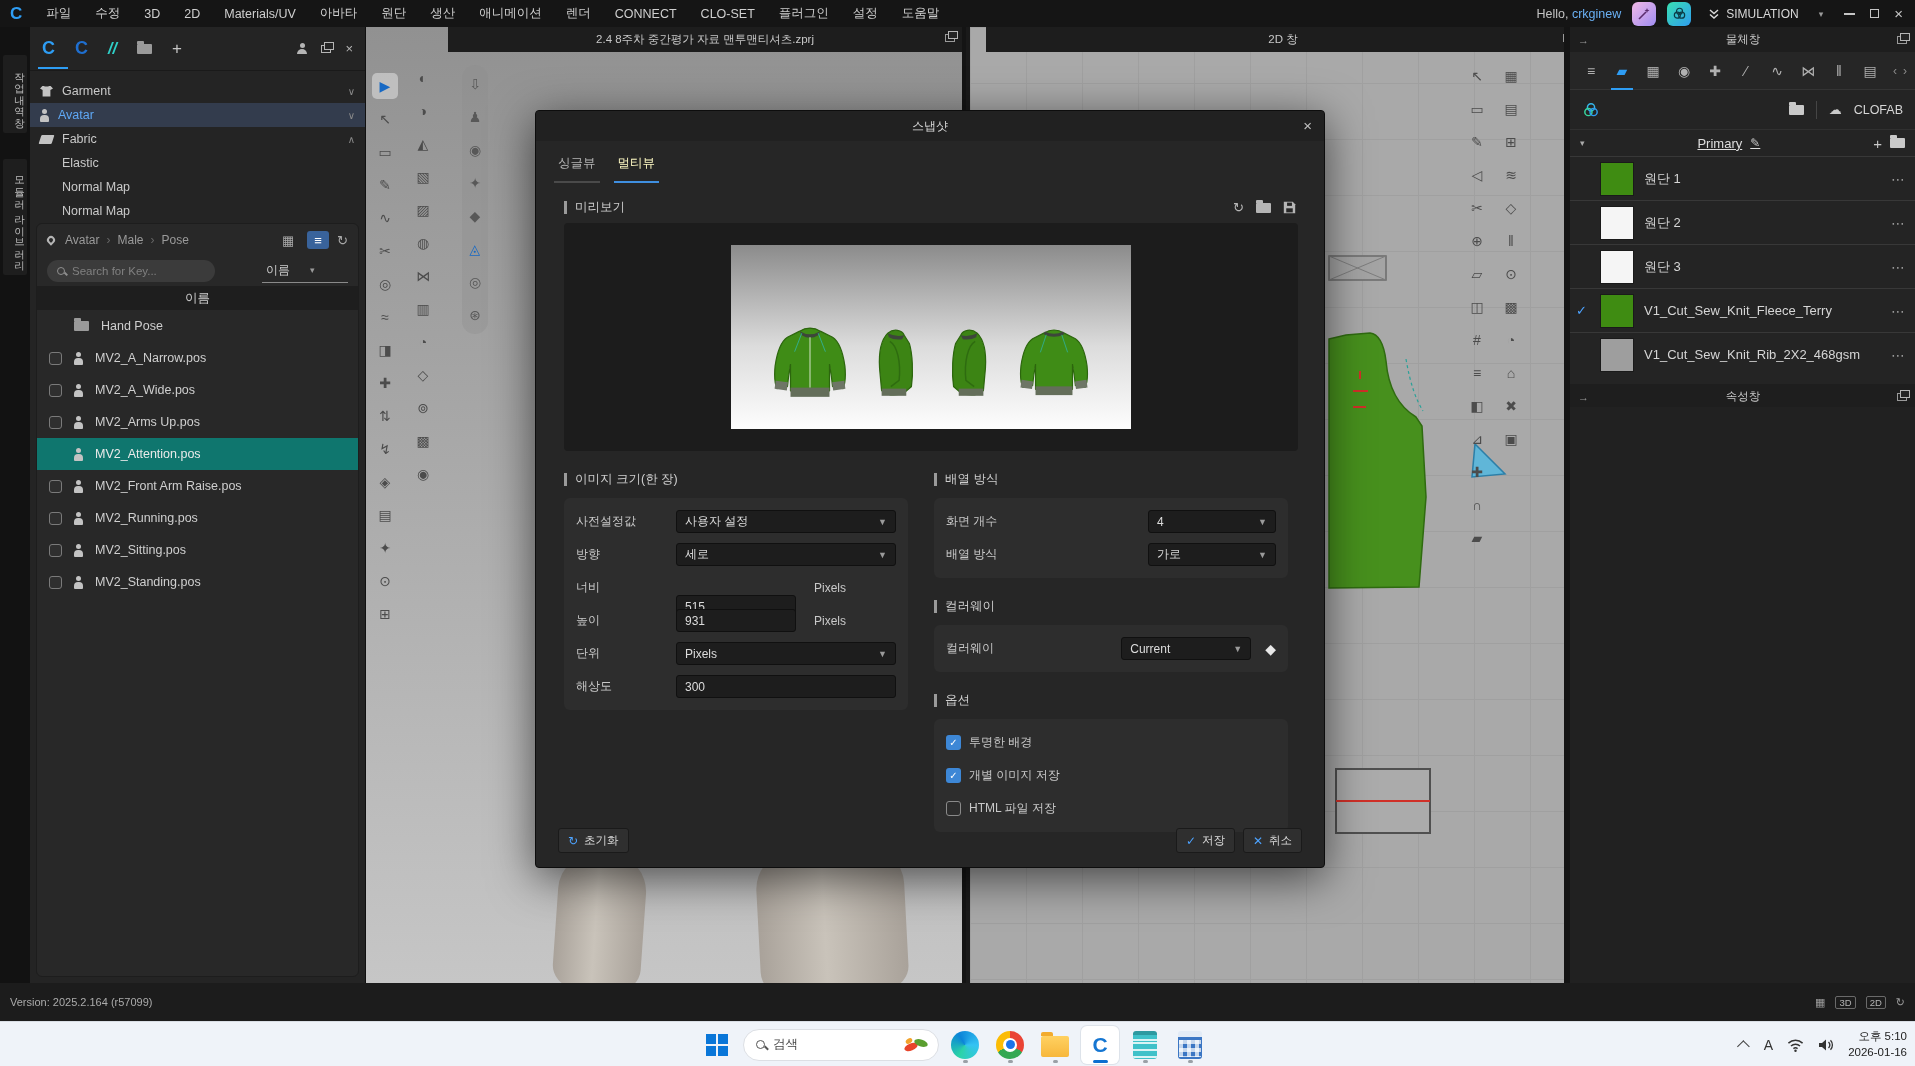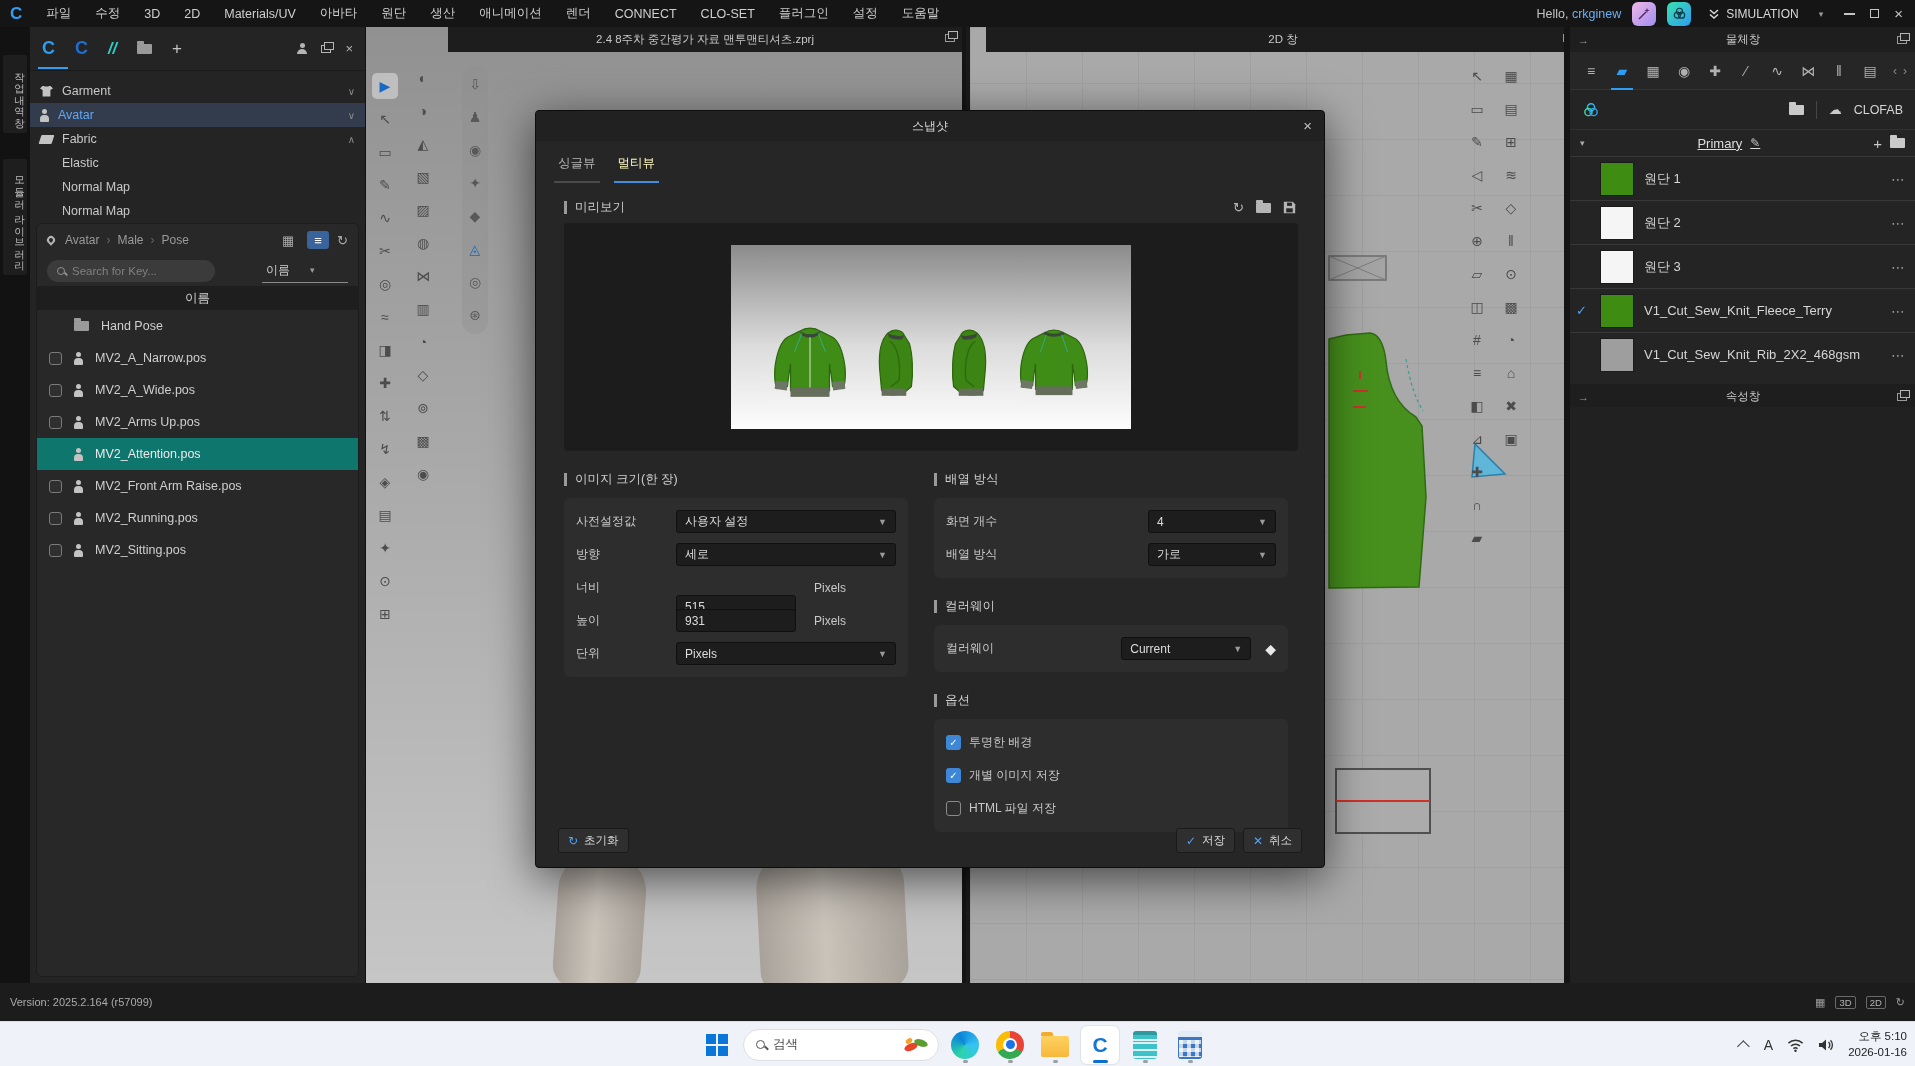--- a/index.html
+++ b/index.html
@@ -325,20 +325,25 @@
       </div>
       <div class="prow">
         <span class="pcb"></span>
         <span class="i-man"></span>
         <span>MV2_Running.pos</span>
       </div>
       <div class="prow">
         <span class="pcb"></span>
         <span class="i-man"></span>
         <span>MV2_Sitting.pos</span>
+      </div>
+      <div class="prow">
+        <span class="pcb"></span>
+        <span class="i-man"></span>
+        <span>MV2_Standing.pos</span>
       </div>
     </div>
   </div>
 
   <div class="pane3d">
     <div class="vtitle" style="left:82px;top:0;width:514px;">
       <span>2.4 8주차 중간평가 자료 맨투맨티셔츠.zprj</span>
       <span class="floaticon i-dock" style="border-color:#9a9a9a;"></span>
     </div>
     <div class="toolcol" style="left:6px;top:46px;">
@@ -628,20 +633,24 @@
           <span class="inp" style="width:120px;">931</span>
           <span style="margin-left:10px;">Pixels</span>
         </div>
         <div class="drow">
           <span class="dlabel">단위</span>
           <span class="dd grow">
               <span>Pixels</span>
               <span class="caret">▼</span>
             </span>
         </div>
+        <div class="drow">
+          <span class="dlabel">해상도</span>
+          <span class="inp grow">300</span>
+        </div>
       </div>
     </div>
 
     <div class="abs" style="left:398px;top:360px;width:354px;">
       <div class="sechdr">
           <span>배열 방식</span>
         </div>
       <div class="fgroup" style="margin-top:10px;">
         <div class="drow">
           <span class="grow">화면 개수</span>

